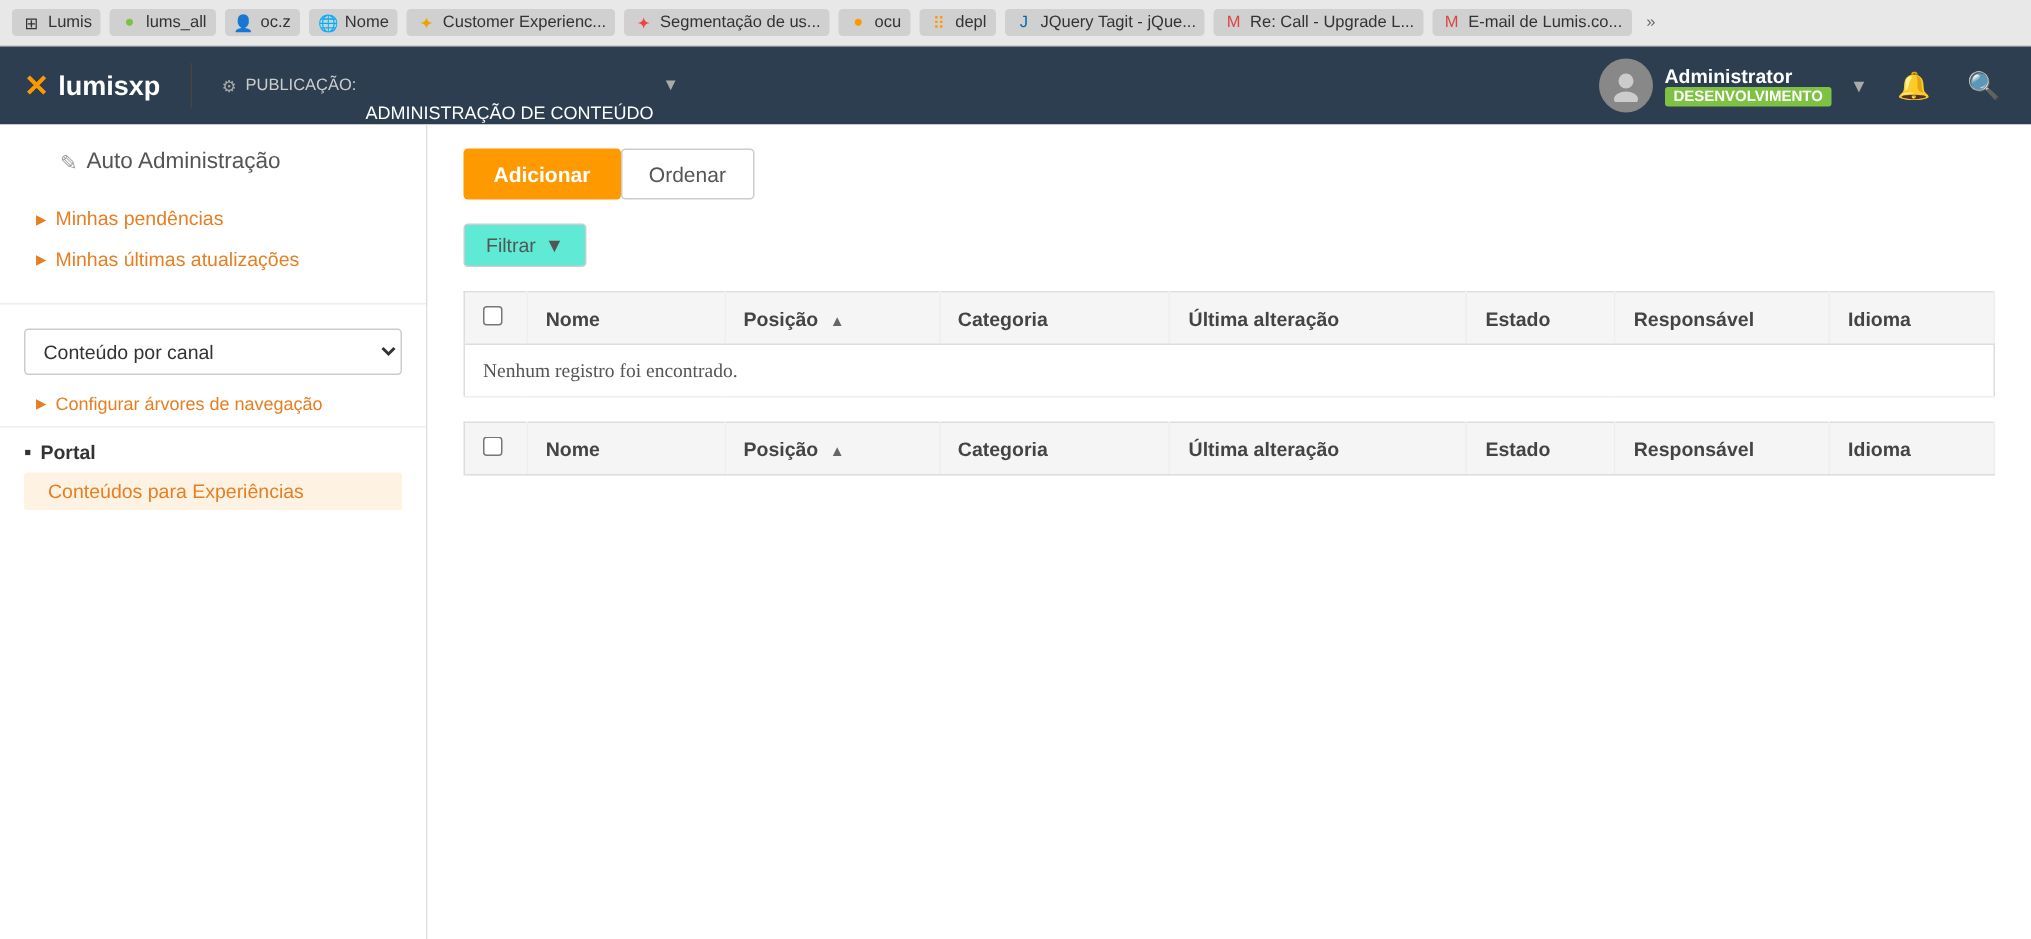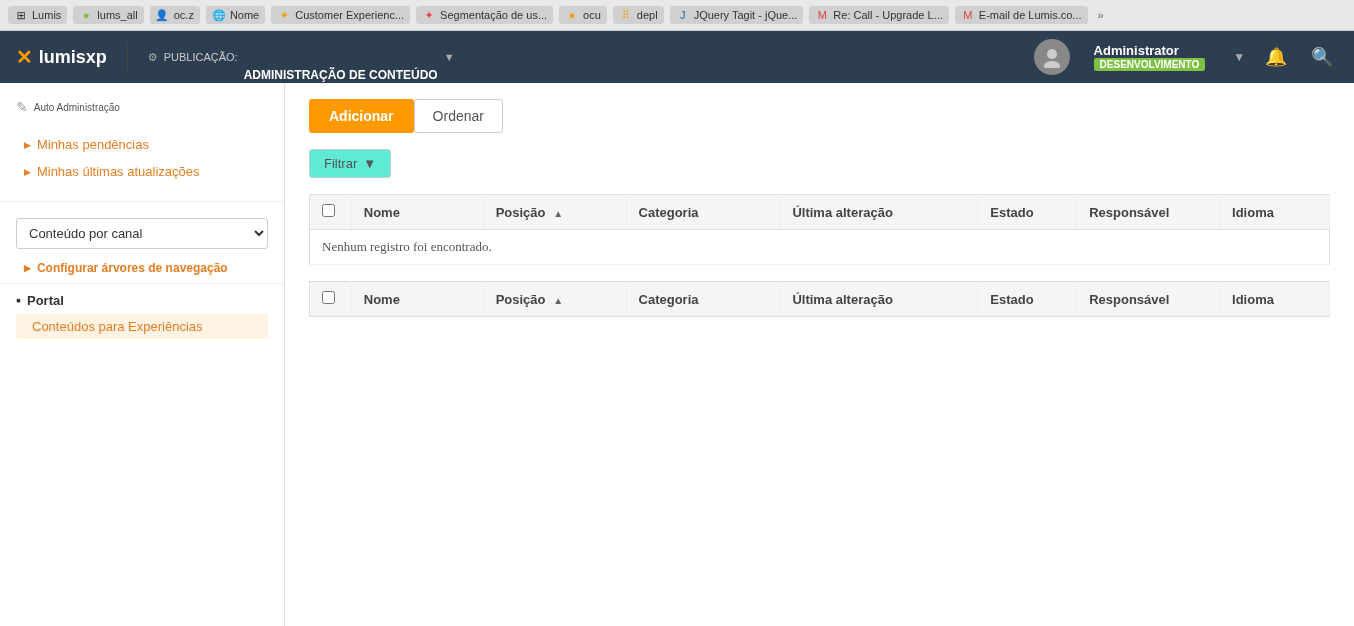--- a/index.html
+++ b/index.html
@@ -55,32 +55,32 @@
     }
     .logo-text { color: white; }
     .nav-publicacao {
       display: flex;
       align-items: center;
       gap: 6px;
       color: #aaa;
       font-size: 12px;
     }
     .nav-publicacao .label { color: #ccc; font-size: 11px; }
-    .nav-publicacao .value { color: white; font-size: 12px; font-weight: bold; text-transform: uppercase; margin-top: 36px; }
+    .nav-publicacao .value { color: white; font-size: 12px; font-weight: normal; text-transform: uppercase; margin-top: 36px; }
     .nav-arrow { color: #aaa; font-size: 11px; cursor: pointer; }
     .nav-spacer { flex: 1; }
     .nav-right {
       display: flex;
       align-items: center;
       gap: 16px;
     }
     .user-area {
       display: flex;
       align-items: center;
-      gap: 24px;
+      gap: 8px;
       cursor: pointer;
     }
     .user-avatar {
       width: 36px;
       height: 36px;
       border-radius: 50%;
       background: #888;
       display: flex;
       align-items: center;
       justify-content: center;
@@ -116,25 +116,26 @@
     .sidebar {
       width: 285px;
       background: white;
       border-right: 1px solid #ddd;
       padding: 0;
       overflow-y: auto;
       flex-shrink: 0;
     }
     .sidebar-title {
       padding: 16px 16px 8px;
-      font-size: 10px;
+      font-size: 15px;
       color: #555;
       display: flex;
       align-items: center;
       gap: 6px;
+      margin-left: 24px;
     }
     .sidebar-title::before {
       content: '✎';
       font-size: 14px;
       color: #999;
     }
     .sidebar-section {
       padding: 8px 0;
     }
     .sidebar-section-title {
@@ -175,21 +176,20 @@
       cursor: pointer;
     }
     .sidebar-config-link {
       display: flex;
       align-items: center;
       gap: 6px;
       padding: 4px 16px 8px 24px;
       color: #e67e22;
       font-size: 12px;
       cursor: pointer;
-      font-weight: bold;
     }
     .sidebar-config-link::before {
       content: '▶';
       font-size: 9px;
       color: #e67e22;
     }
 
     .sidebar-portal-section {
       padding: 8px 16px;
       border-top: 1px solid #eee;

